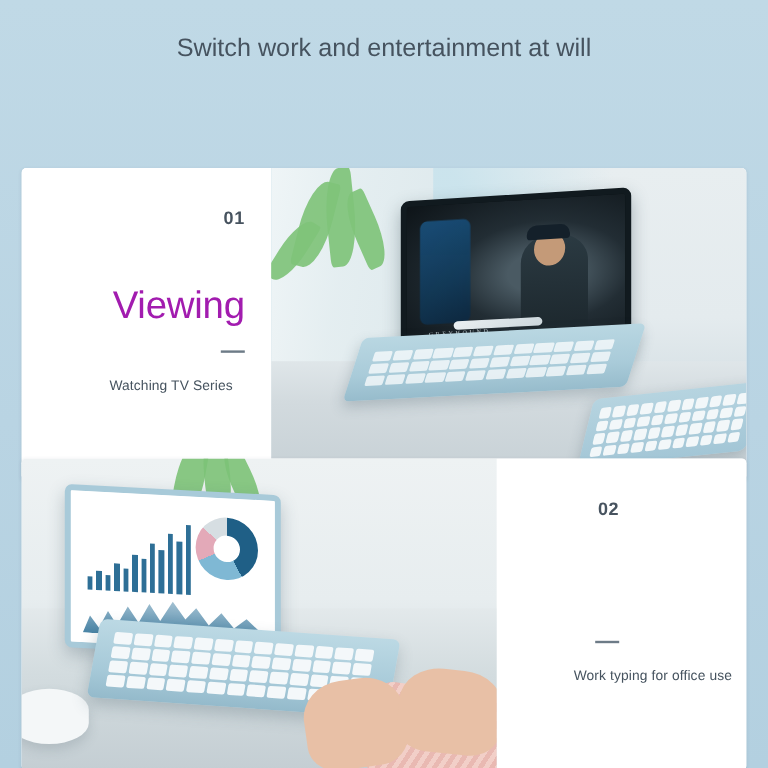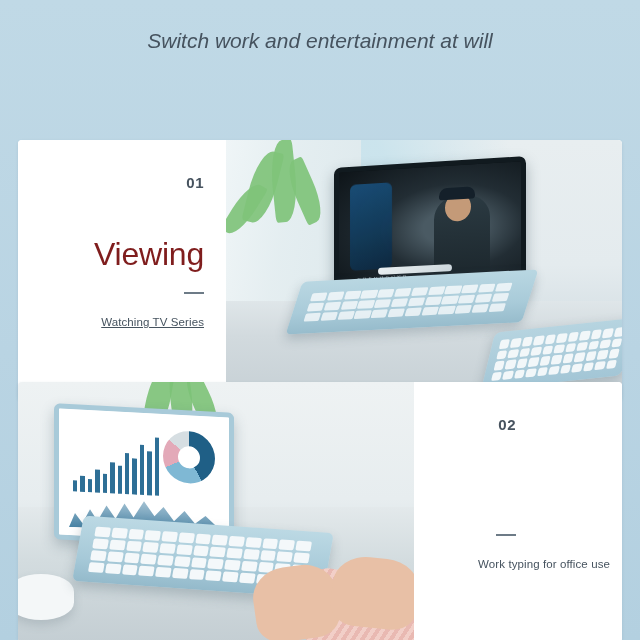--- a/index.html
+++ b/index.html
@@ -35,21 +35,20 @@
     color: #3f4c59;
     margin: 0;
     line-height: 44px;
   }
   .subtitle {
     font-size: 21px;
     font-weight: 400;
     color: #46535f;
     margin: 4px 0 0 0;
     line-height: 30px;
-    font-style: italic;
   }
 
   
   .panel {
     position: absolute;
     left: 18px;
     width: 604px;
     height: 260px;
     border-radius: 4px;
     overflow: hidden;
@@ -72,42 +71,42 @@
     font-size: 15px;
     font-weight: 700;
     color: #47535f;
     letter-spacing: 0.5px;
   }
   .big-word {
     position: absolute;
     top: 96px;
     font-size: 32px;
     font-weight: 400;
-    color: #7f1d1d;
+    color: #a21caf;
     letter-spacing: -0.2px;
   }
   .rule {
     position: absolute;
     top: 152px;
     width: 20px;
     height: 2px;
     background: #6d7b87;
   }
   .sub-note {
     position: absolute;
     top: 176px;
     font-size: 11.5px;
     color: #46535f;
     letter-spacing: 0.1px;
   }
   
   .panel-1 .num { right: 22px; }
   .panel-1 .big-word { right: 22px; }
   .panel-1 .rule { right: 22px; }
-  .panel-1 .sub-note { right: 22px; text-decoration: underline; }
+  .panel-1 .sub-note { right: 32px; }
   
   .panel-2 .num { right: 106px; }
   .panel-2 .big-word { right: 56px; }
   .panel-2 .rule { right: 106px; }
   .panel-2 .sub-note { right: 12px; }
 
   .photo {
     flex: 1 1 auto;
     position: relative;
     overflow: hidden;

